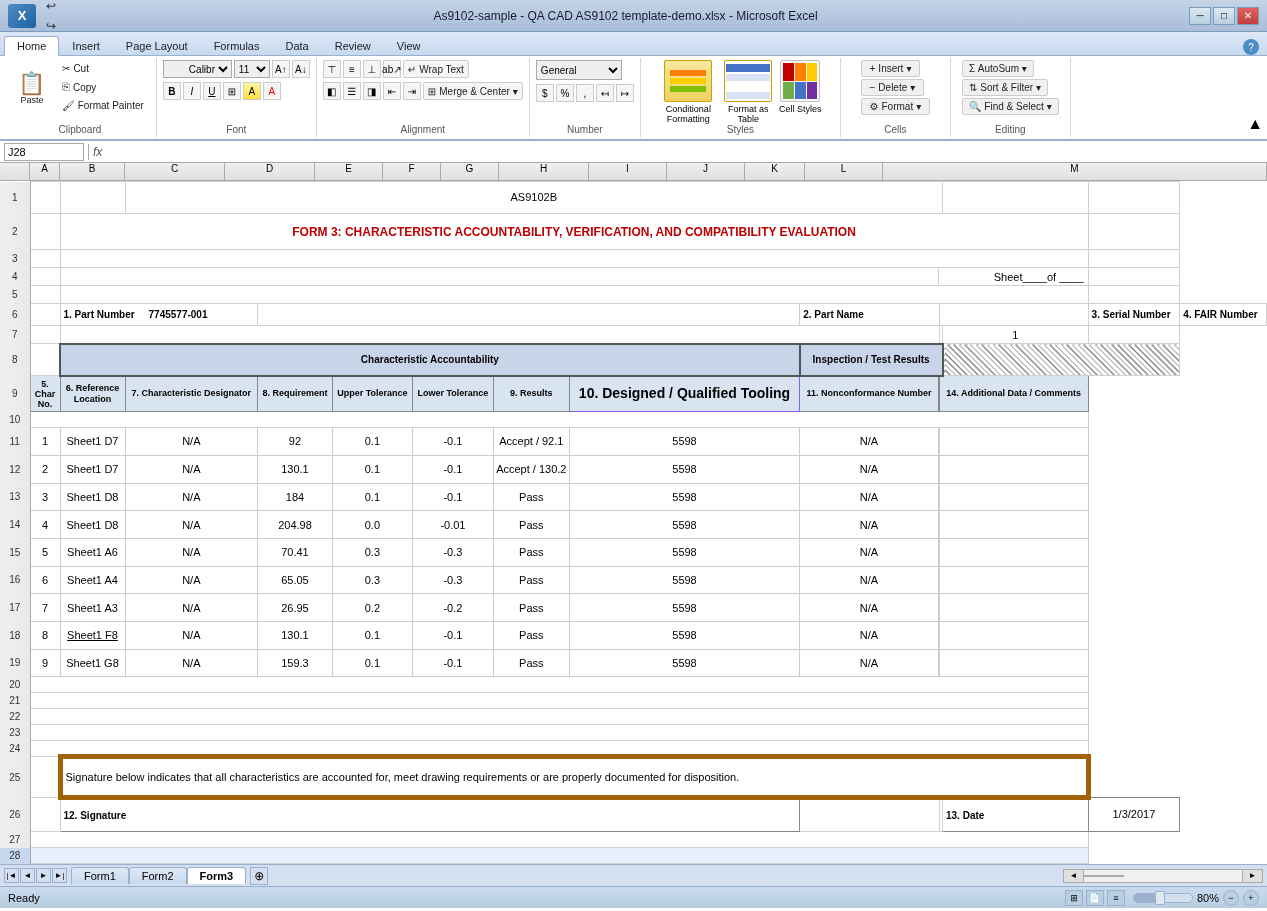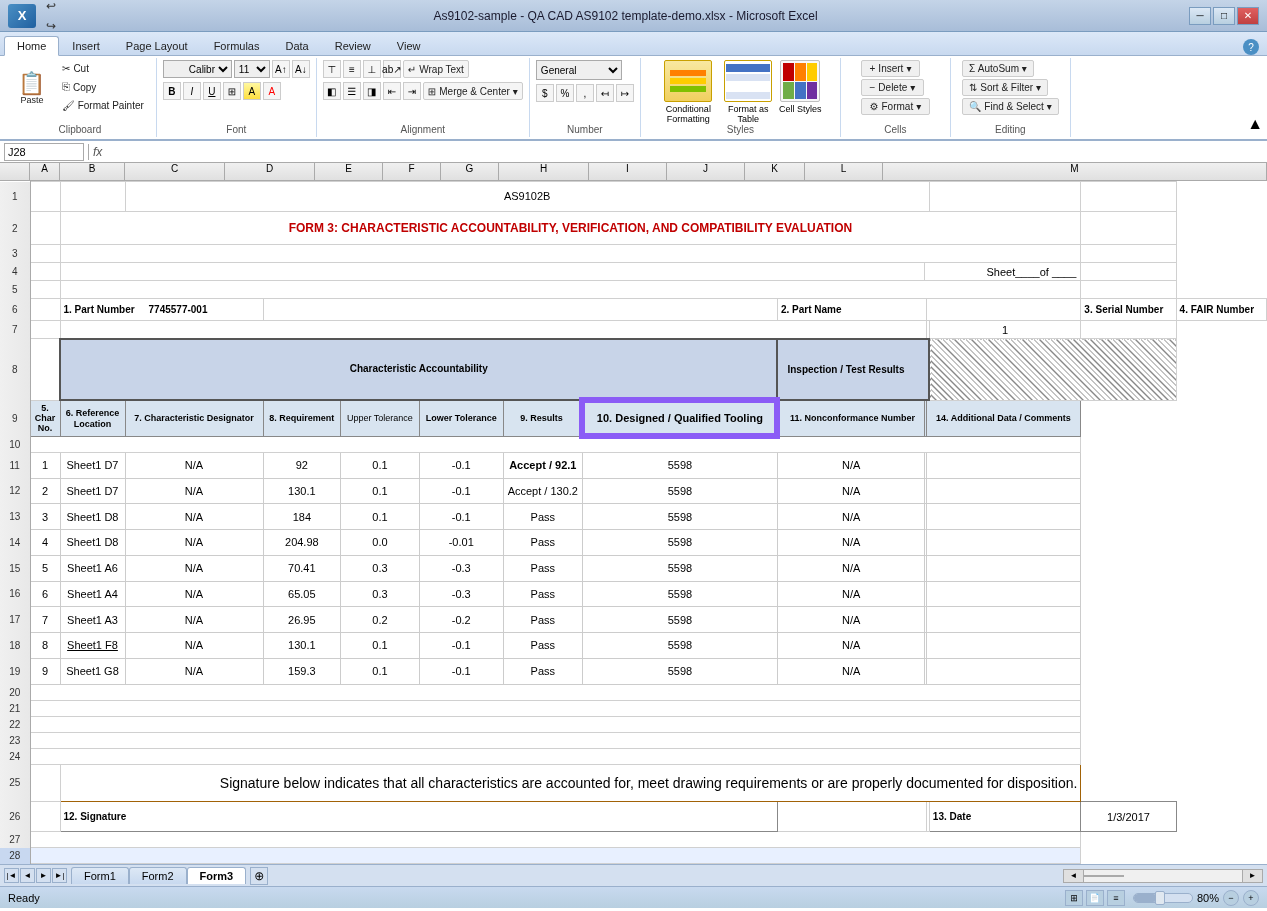--- a/index.html
+++ b/index.html
@@ -470,53 +470,53 @@
         <td colspan="9" style="border:1px solid #d0d0d0;height:18px;"></td>
         <td style="border:1px solid #d0d0d0;"></td>
         <td style="border:1px solid #d0d0d0;text-align:center;">1</td>
         <td style="border:1px solid #d0d0d0;"></td>
       </tr>
 
       <tr>
         <td class="row-num">8</td>
         <td style="border:1px solid #d0d0d0;"></td>
         <td colspan="7" style="border:2px solid #555;background:#c8d4e8;text-align:center;font-weight:bold;font-size:10px;padding:1px;">Characteristic Accountability</td>
-        <td colspan="3" style="border:2px solid #555;background:#c8d4e8;text-align:left;font-weight:bold;font-size:10px;padding:9px;">Inspection / Test Results</td>
+        <td colspan="3" style="border:2px solid #555;background:#c8d4e8;text-align:center;font-weight:bold;font-size:10px;padding:1px;">Inspection / Test Results</td>
         <td colspan="2" style="border:1px solid #d0d0d0;background:repeating-linear-gradient(45deg,#888,#888 1px,#fff 1px,#fff 4px);"></td>
       </tr>
 
       <tr style="height:36px;">
         <td class="row-num">9</td>
         <td style="border:1px solid #888;background:#d8e4f0;text-align:center;font-weight:bold;font-size:9px;vertical-align:middle;">5. Char No.</td>
         <td style="border:1px solid #888;background:#d8e4f0;text-align:center;font-weight:bold;font-size:9px;vertical-align:middle;padding:1px 2px;white-space:normal;line-height:1.2;">6. Reference Location</td>
         <td style="border:1px solid #888;background:#d8e4f0;text-align:center;font-weight:bold;font-size:9px;vertical-align:middle;padding:1px 2px;white-space:normal;line-height:1.2;">7. Characteristic Designator</td>
         <td style="border:1px solid #888;background:#d8e4f0;text-align:center;font-weight:bold;font-size:9px;vertical-align:middle;padding:1px 2px;white-space:normal;line-height:1.2;">8. Requirement</td>
-        <td style="border:1px solid #888;background:#d8e4f0;text-align:center;font-weight:normal;font-size:9px;vertical-align:middle;padding:1px 2px;white-space:normal;line-height:1.2;">Upper Tolerance</td>
+        <td style="border:1px solid #888;background:#d8e4f0;text-align:center;font-weight:bold;font-size:9px;vertical-align:middle;padding:1px 2px;white-space:normal;line-height:1.2;">Upper Tolerance</td>
         <td style="border:1px solid #888;background:#d8e4f0;text-align:center;font-weight:bold;font-size:9px;vertical-align:middle;padding:1px 2px;white-space:normal;line-height:1.2;">Lower Tolerance</td>
         <td style="border:1px solid #888;background:#d8e4f0;text-align:center;font-weight:bold;font-size:9px;vertical-align:middle;padding:1px 2px;white-space:normal;line-height:1.2;">9. Results</td>
-        <td style="border:6px solid #8b5cf6;background:#d8e4f0;text-align:center;font-weight:bold;font-size:11px;vertical-align:middle;padding:1px 2px;white-space:normal;line-height:1.2;">10. Designed / Qualified Tooling</td>
+        <td style="border:1px solid #8b5cf6;background:#d8e4f0;text-align:center;font-weight:bold;font-size:14px;vertical-align:middle;padding:1px 2px;white-space:normal;line-height:1.2;">10. Designed / Qualified Tooling</td>
         <td style="border:1px solid #888;background:#d8e4f0;text-align:center;font-weight:bold;font-size:9px;vertical-align:middle;padding:1px 2px;white-space:normal;line-height:1.2;">11. Nonconformance Number</td>
         <td style="border:1px solid #888;background:#d8e4f0;font-size:9px;vertical-align:middle;"></td>
         <td colspan="2" style="border:1px solid #888;background:#d8e4f0;text-align:center;font-weight:bold;font-size:9px;vertical-align:middle;padding:1px 2px;white-space:normal;line-height:1.2;">14. Additional Data / Comments</td>
       </tr>
 
       <tr>
         <td class="row-num">10</td>
         <td colspan="12" style="border:1px solid #d0d0d0;height:16px;"></td>
       </tr>
 
       <tr>
         <td class="row-num">11</td>
         <td style="border:1px solid #ccc;text-align:center;">1</td>
         <td style="border:1px solid #ccc;text-align:center;">Sheet1  D7</td>
         <td style="border:1px solid #ccc;text-align:center;">N/A</td>
         <td style="border:1px solid #ccc;text-align:center;">92</td>
         <td style="border:1px solid #ccc;text-align:center;">0.1</td>
         <td style="border:1px solid #ccc;text-align:center;">-0.1</td>
-        <td style="border:1px solid #ccc;text-align:center;font-weight:bold;">Accept / 92.1</td>
+        <td style="border:1px solid #ccc;text-align:center;">Accept / 92.1</td>
         <td style="border:1px solid #ccc;text-align:center;">5598</td>
         <td style="border:1px solid #ccc;text-align:center;">N/A</td>
         <td style="border:1px solid #ccc;"></td>
         <td colspan="2" style="border:1px solid #ccc;"></td>
       </tr>
       <tr>
         <td class="row-num">12</td>
         <td style="border:1px solid #ccc;text-align:center;">2</td>
         <td style="border:1px solid #ccc;text-align:center;">Sheet1  D7</td>
         <td style="border:1px solid #ccc;text-align:center;">N/A</td>
@@ -645,21 +645,21 @@
             <td colspan="12" style="border:1px solid #d0d0d0;height:16px;"></td>
           </tr>
       <tr>
             <td class="row-num">24</td>
             <td colspan="12" style="border:1px solid #d0d0d0;height:16px;"></td>
           </tr>
 
       <tr>
         <td class="row-num">25</td>
         <td style="border:1px solid #d0d0d0;"></td>
-        <td colspan="11" style="border:1px solid #a16207;padding:1px 3px;font-size:14px;text-align:right;">Signature below indicates that all characteristics are accounted for, meet drawing requirements or are properly documented for disposition.</td>
+        <td colspan="11" style="border:5px solid #a16207;padding:1px 3px;font-size:11px;">Signature below indicates that all characteristics are accounted for, meet drawing requirements or are properly documented for disposition.</td>
       </tr>
 
       <tr>
         <td class="row-num">26</td>
         <td style="border:1px solid #d0d0d0;"></td>
         <td colspan="7" style="border:1px solid #888;padding:1px 3px;font-weight:bold;font-size:10px;">12. Signature</td>
         <td colspan="2" style="border:1px solid #d0d0d0;"></td>
         <td style="border:1px solid #d0d0d0;"></td>
         <td style="border:1px solid #888;padding:1px 3px;font-weight:bold;font-size:10px;">13. Date</td>
         <td style="border:1px solid #888;padding:1px 3px;text-align:center;margin-top:37px;">1/3/2017</td>

